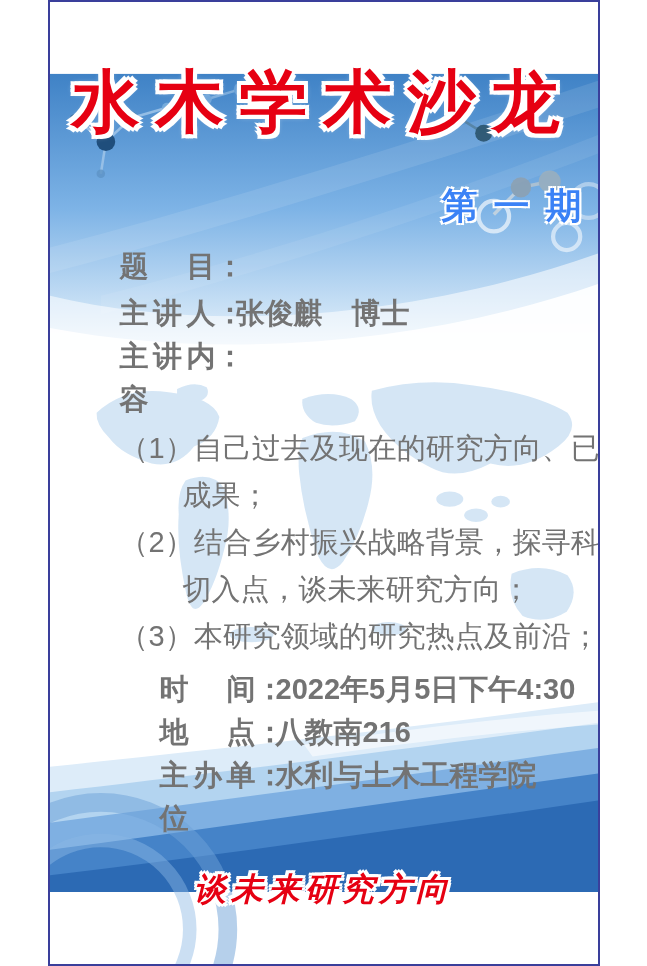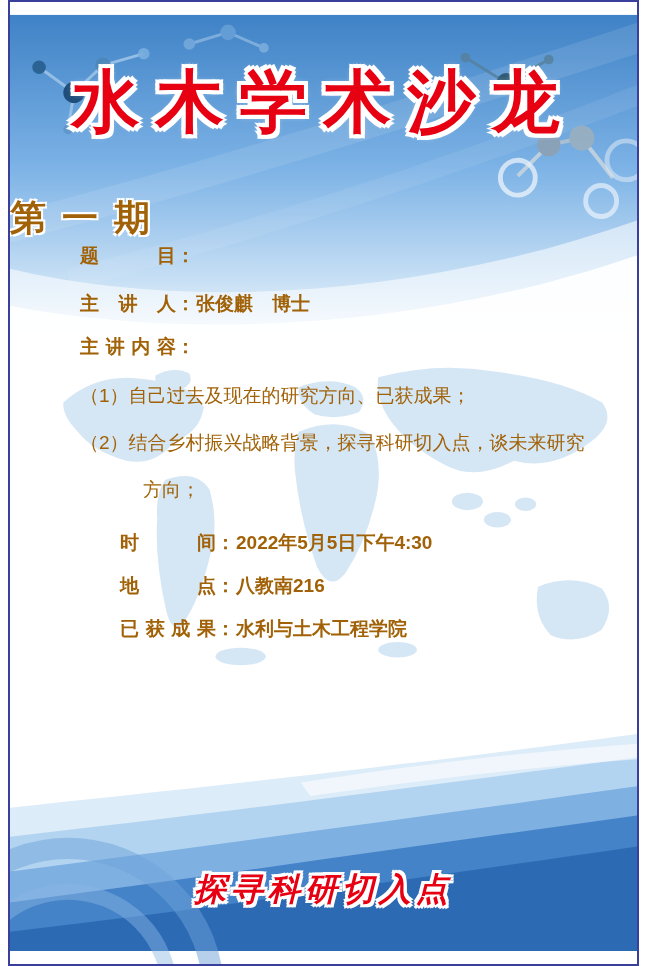--- a/index.html
+++ b/index.html
@@ -1,45 +1,44 @@
 <!DOCTYPE html>
 <html><head>
 <meta charset="utf-8">
 <style>
   html,body{margin:0;padding:0;background:#ffffff;}
   .poster{
     position:relative;
-    width:631px;height:966px;
+    width:552px;height:966px;
     margin:0 auto;
     box-sizing:border-box;
     border:2px solid #3a3f9b;
     background:#ffffff;
     overflow:hidden;
     font-family:"Liberation Sans","DejaVu Sans",sans-serif;
   }
   .bg{position:absolute;inset:0;width:100%;height:100%;z-index:0;}
   .layer{position:relative;z-index:1;}
   .title{
     position:absolute;left:0;top:60px;width:100%;
     margin:0;text-align:center;z-index:2;
     font-size:68px;line-height:1.15;font-weight:900;
     letter-spacing:16px;color:#e60012;
     text-shadow:-4px -4px 0 #fff,4px -4px 0 #fff,-4px 4px 0 #fff,4px 4px 0 #fff,
       -4px 0 0 #fff,4px 0 0 #fff,0 -4px 0 #fff,0 4px 0 #fff,0 0 7px rgba(255,255,255,.95);
   }
   .issue{
     position:absolute;left:0;top:180px;width:100%;
-    text-align:left;z-index:2;
-    font-size:36px;font-weight:700;letter-spacing:16px;color:#a16207;
+    text-align:right;z-index:2;
+    font-size:36px;font-weight:700;letter-spacing:16px;color:#3b82f6;
     text-shadow:-2px -2px 0 #fff,2px -2px 0 #fff,-2px 2px 0 #fff,2px 2px 0 #fff;
-    margin-top:12px;
   }
   .content{
-    position:absolute;left:70px;top:228px;width:520px;z-index:2;
-    color:#a16207;font-size:19px;
+    position:absolute;left:70px;top:238px;width:520px;z-index:2;
+    color:#737373;font-size:29px;
   }
   .row{display:flex;line-height:52px;font-weight:700;}
   .row.tight{line-height:43px;}
   .row .label{width:96px;flex:0 0 96px;text-align:justify;text-align-last:justify;}
   .row .colon{width:20px;flex:0 0 20px;}
   .row .value{flex:1;}
   .list{margin-top:4px;}
   .item{
     padding-left:63px;text-indent:-63px;
     line-height:47px;font-weight:400;
@@ -162,37 +161,38 @@
 
     <div class="row tight">
       <span class="label">主讲内容</span>
       <span class="colon">：</span>
       <span class="value"></span>
     </div>
 
     <div class="list">
       <div class="item">（1）自己过去及现在的研究方向、已获成果；</div>
       <div class="item">（2）结合乡村振兴战略背景，探寻科研切入点，谈未来研究方向；</div>
+      <div class="item">（3）本研究领域的研究热点及前沿；</div>
     </div>
 
     <div class="meta">
       <div class="row tight">
         <span class="label">时间</span>
         <span class="colon">：</span>
         <span class="value">2022年5月5日下午4:30</span>
       </div>
       <div class="row tight">
         <span class="label">地点</span>
         <span class="colon">：</span>
         <span class="value">八教南216</span>
       </div>
       <div class="row tight">
-        <span class="label">已获成果</span>
+        <span class="label">主办单位</span>
         <span class="colon">：</span>
         <span class="value">水利与土木工程学院</span>
       </div>
     </div>
 
   </div>
 
-  <div class="footer">探寻科研切入点</div>
+  <div class="footer">谈未来研究方向</div>
 
 </div>
 
 </body></html>

